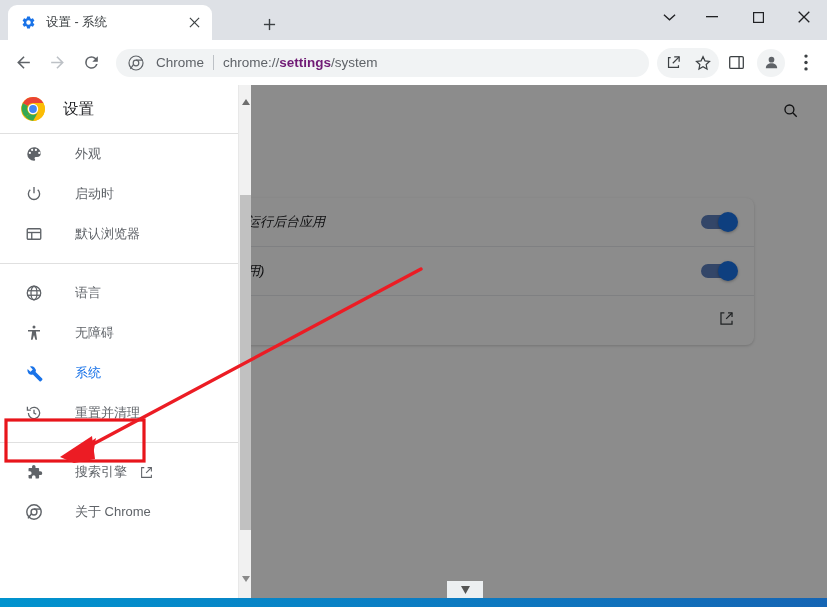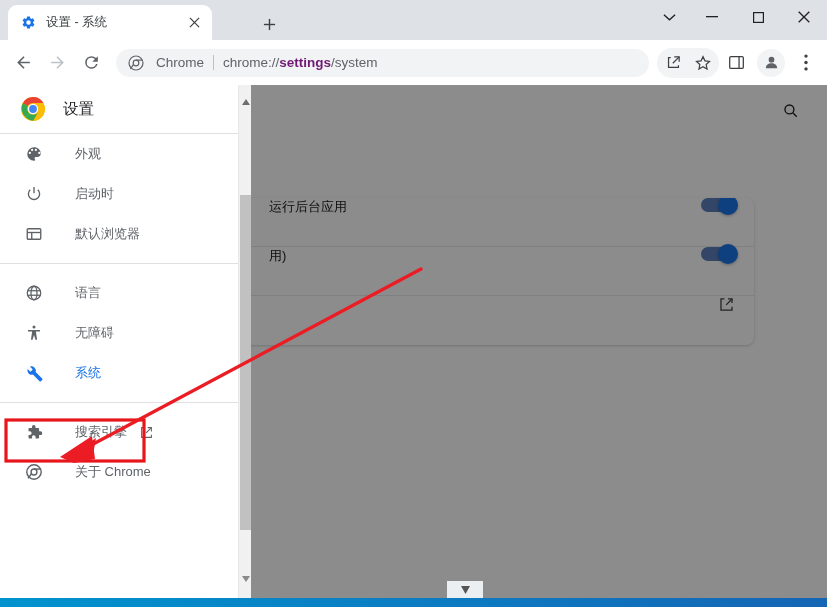--- a/index.html
+++ b/index.html
@@ -150,23 +150,24 @@
     position: absolute; right: 23px; top: 11px; width: 28px; height: 28px;
     display: flex; align-items: center; justify-content: center;
   }
   .card {
     position: absolute; left: -10px; top: 113px; width: 513px;
     background: #ffffff; border-radius: 8px;
     box-shadow: 0 1px 3px rgba(0,0,0,0.18);
     overflow: hidden;
   }
   .card-row {
-    height: 49px; display: flex; 
-    padding: 0 19px 0 28px;
+    height: 49px; display: flex; align-items: center;
+    padding: 0 19px 0 6px;
     border-bottom: 1px solid #e8eaed;
+    font-style: italic;
   }
   .card-row:last-child { border-bottom: none; }
   .card-row .rtext {
     flex: 1 1 auto; font-size: 13px; color: #202124; white-space: nowrap;
   }
   .toggle {
     width: 34px; height: 14px; border-radius: 7px;
     background: #5e80bd; position: relative; flex: 0 0 auto;
   }
   .toggle .knob {
@@ -399,20 +400,30 @@
           <span class="lbl">无障碍</span>
         </div>
         <div class="nav-item selected">
           <span class="ic">
             <svg width="19" height="19" viewBox="0 0 24 24" fill="#1a73e8">
               <path d="M21.7 18.4 13.4 10A5.5 5.5 0 0 0 6.2 3.3l3.6 3.6-2.9 2.9-3.6-3.6A5.5 5.5 0 0 0 10 13.4l8.4 8.3a1.2 1.2 0 0 0 1.7 0l1.6-1.6a1.2 1.2 0 0 0 0-1.7z"></path>
             </svg>
           </span>
           <span class="lbl">系统</span>
         </div>
+        <div class="nav-item">
+          <span class="ic">
+            <svg width="18" height="18" viewBox="0 0 24 24" fill="none" stroke="#5f6368" stroke-width="1.7">
+              <path d="M4.5 12a7.5 7.5 0 1 0 2.4-5.5"></path>
+              <polyline points="3.2,3.6 3.2,8.2 7.8,8.2"></polyline>
+              <polyline points="12,7.8 12,12 15,13.6"></polyline>
+            </svg>
+          </span>
+          <span class="lbl">重置并清理</span>
+        </div>
       </div>
 
       <div class="group-gap"></div>
       <div class="side-sep"></div>
       <div class="group-gap"></div>
 
       <div>
         <div class="nav-item">
           <span class="ic">
             <svg width="18" height="18" viewBox="0 0 24 24" fill="#5f6368">

